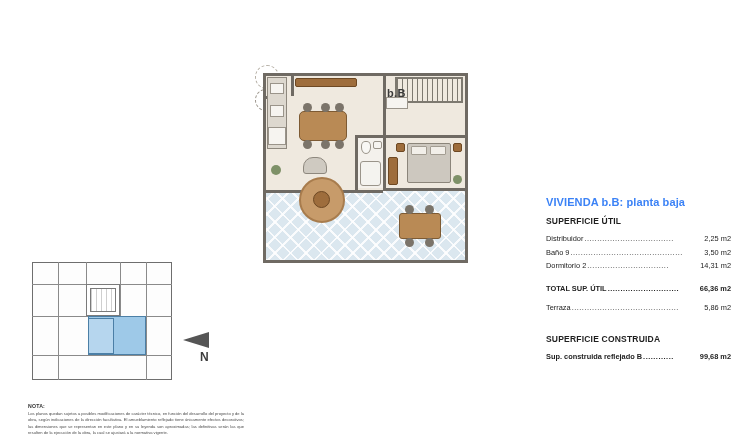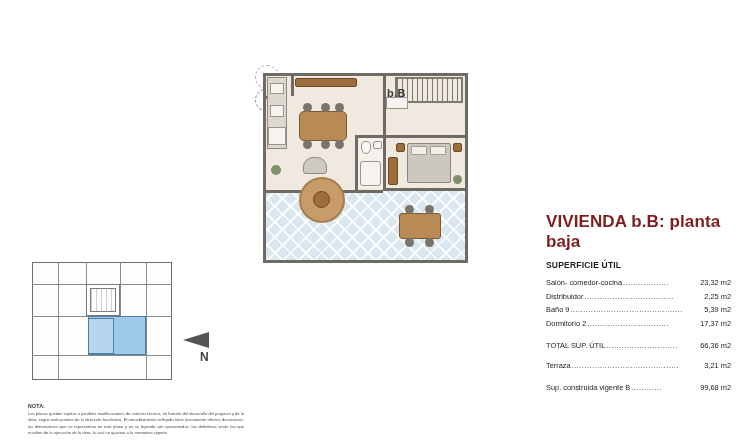--- a/index.html
+++ b/index.html
@@ -151,24 +151,24 @@
   }
 
   
   #info {
     position: absolute;
     left: 546px;
     top: 196px;
     width: 185px;
   }
   #info .title {
-    font-size: 17px;
+    font-size: 11px;
     font-weight: bold;
-    color: #7f1d1d;
-    margin: 16px 0 5px 0;
+    color: #3b82f6;
+    margin: 0 0 5px 0;
     letter-spacing: .1px;
   }
   #info .subhead {
     font-size: 8.5px;
     font-weight: bold;
     color: #1f1f1f;
     margin: 8px 0 8px 0;
     letter-spacing: .2px;
   }
   .row {
@@ -181,21 +181,21 @@
   }
   .row .lbl { flex: none; }
   .row .dots {
     flex: 1 1 auto;
     overflow: hidden;
     margin: 0 1px;
     letter-spacing: .5px;
     color: #232323;
   }
   .row .val { flex: none; }
-  .row.bold { font-weight: normal; align-items: flex-end; }
+  .row.bold { font-weight: bold; align-items: flex-end; }
   .spacer-sm { height: 6px; }
   .spacer-md { height: 9px; }
 
   
   #keyplan {
     position: absolute;
     left: 28px;
     top: 258px;
     width: 150px;
     height: 130px;
@@ -336,61 +336,57 @@
     <div class="furn chair" style="left:170px; top:140px; width:9px; height:9px;"></div>
     <div class="furn chair" style="left:150px; top:173px; width:9px; height:9px;"></div>
     <div class="furn chair" style="left:170px; top:173px; width:9px; height:9px;"></div>
   </div>
 
   <div id="info">
     <div class="title">VIVIENDA b.B: planta baja</div>
     <div class="subhead">SUPERFICIE ÚTIL</div>
 
     <div class="row">
-      <span class="lbl">Salón- comedor-cocina</span>
-      <span class="dots">..................</span>
-      <span class="val">23,32 m2</span>
-    </div>
-    <div class="row">
       <span class="lbl">Distribuidor</span>
       <span class="dots">...................................</span>
       <span class="val">2,25 m2</span>
     </div>
     <div class="row">
       <span class="lbl">Baño 9</span>
       <span class="dots">............................................</span>
-      <span class="val">5,39 m2</span>
+      <span class="val">3,50 m2</span>
     </div>
     <div class="row">
       <span class="lbl">Dormitorio 2</span>
       <span class="dots">................................</span>
-      <span class="val">17,37 m2</span>
+      <span class="val">14,31 m2</span>
     </div>
 
     <div class="spacer-md"></div>
 
     <div class="row bold">
       <span class="lbl">TOTAL SUP. ÚTIL</span>
       <span class="dots">............................</span>
       <span class="val">66,36 m2</span>
     </div>
 
     <div class="spacer-sm"></div>
 
     <div class="row">
       <span class="lbl">Terraza</span>
       <span class="dots">..........................................</span>
-      <span class="val">3,21 m2</span>
+      <span class="val">5,86 m2</span>
     </div>
 
     <div class="spacer-md"></div>
 
+    <div class="subhead">SUPERFICIE CONSTRUIDA</div>
 
     <div class="row bold">
-      <span class="lbl">Sup. construida vigente B</span>
+      <span class="lbl">Sup. construida reflejado B</span>
       <span class="dots">............</span>
       <span class="val">99,68 m2</span>
     </div>
   </div>
 
   <div id="keyplan">
     <div class="kp-outline"></div>
 
     <div class="kp-wall" style="left:4px; top:26px; width:140px; height:1px;"></div>
     <div class="kp-wall" style="left:4px; top:58px; width:140px; height:1px;"></div>

